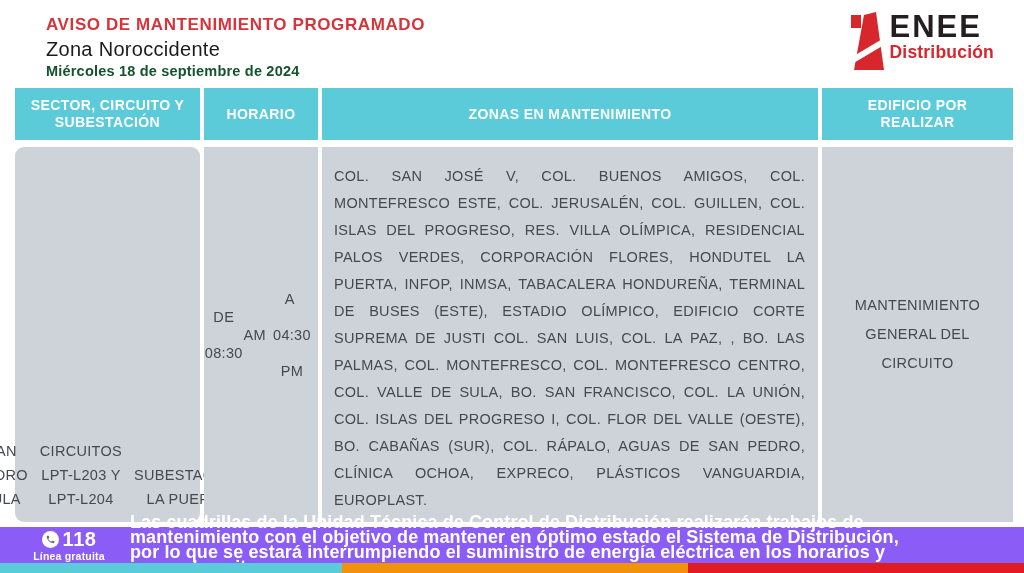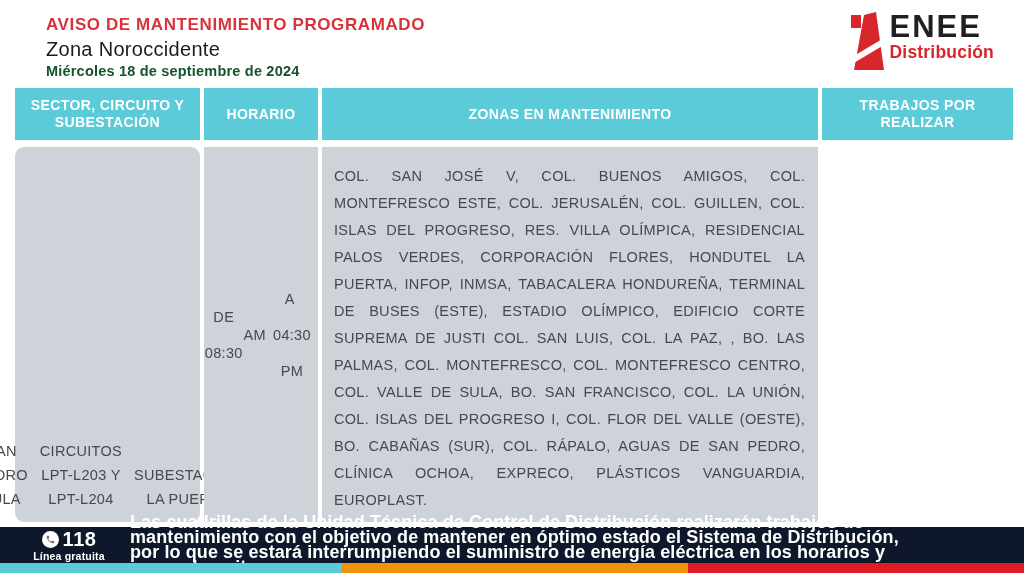--- a/index.html
+++ b/index.html
@@ -72,21 +72,21 @@
   }
   .td.work {
     display: flex; flex-direction: column;
     align-items: center; justify-content: center; text-align: center;
   }
   .td.work > div { line-height: 29px; }
 
   
   .footer {
     position: absolute; left: 0; top: 527px; width: 1024px; height: 36px;
-    background: #0f172a; color: #ffffff;
+    background: #8b5cf6; color: #ffffff;
     display: flex; align-items: center;
   }
   .hotline { margin-left: 30px; width: 78px; text-align: center; }
   .hotline .row1 { display: flex; align-items: center; justify-content: center; }
   .hotline .num { font-size: 20px; font-weight: bold; letter-spacing: 0.5px; margin-left: 4px; }
   .hotline .lbl { font-size: 10.5px; font-weight: bold; margin-top: -1px; letter-spacing: 0.2px; }
   .footer .msg {
     margin-left: 22px; width: 770px;
     font-size: 18px; font-weight: bold; line-height: 15px; letter-spacing: 0.1px;
   }
@@ -114,33 +114,38 @@
   <div>
     <div class="word">ENEE</div>
     <div class="sub">Distribución</div>
   </div>
 </div>
 
 <div class="table">
   <div class="th">SECTOR, CIRCUITO Y SUBESTACIÓN</div>
   <div class="th">HORARIO</div>
   <div class="th">ZONAS EN MANTENIMIENTO</div>
-  <div class="th">TRABAJOS POR REALIZAR</div>
+  <div class="th">EDIFICIO POR REALIZAR</div>
 
   <div class="td sector">
       <div>SAN PEDRO SULA</div>
       <div>CIRCUITOS LPT-L203 Y LPT-L204</div>
       <div>SUBESTACIÓN LA PUERTA</div>
     </div>
   <div class="td schedule">
       <div>DE 08:30</div>
       <div>AM</div>
       <div>A&nbsp; 04:30 PM</div>
     </div>
   <div class="td zones">COL. SAN JOSÉ V, COL. BUENOS AMIGOS, COL. MONTEFRESCO ESTE, COL. JERUSALÉN, COL. GUILLEN, COL. ISLAS DEL PROGRESO, RES. VILLA OLÍMPICA, RESIDENCIAL PALOS VERDES, CORPORACIÓN FLORES, HONDUTEL LA PUERTA, INFOP, INMSA, TABACALERA HONDUREÑA, TERMINAL DE BUSES (ESTE), ESTADIO OLÍMPICO, EDIFICIO CORTE SUPREMA DE JUSTI COL. SAN LUIS, COL. LA PAZ, , BO. LAS PALMAS, COL. MONTEFRESCO, COL. MONTEFRESCO CENTRO, COL. VALLE DE SULA, BO. SAN FRANCISCO, COL. LA UNIÓN, COL. ISLAS DEL PROGRESO I, COL. FLOR DEL VALLE (OESTE), BO. CABAÑAS (SUR), COL. RÁPALO, AGUAS DE SAN PEDRO, CLÍNICA OCHOA, EXPRECO, PLÁSTICOS VANGUARDIA, EUROPLAST.</div>
+  <div class="td work">
+      <div>MANTENIMIENTO</div>
+      <div>GENERAL DEL</div>
+      <div>CIRCUITO</div>
+    </div>
 </div>
 
 <div class="footer">
   <div class="hotline">
     <div class="row1">
       <svg width="17" height="17" viewBox="0 0 24 24">
         <circle cx="12" cy="12" r="12" fill="#ffffff"></circle>
         <path fill="#717171" transform="translate(4.8,4.8) scale(0.6)" d="M6.62 10.79c1.44 2.83 3.76 5.14 6.59 6.59l2.2-2.2c.27-.27.67-.36 1.02-.24 1.12.37 2.33.57 3.57.57.55 0 1 .45 1 1V20c0 .55-.45 1-1 1-9.39 0-17-7.61-17-17 0-.55.45-1 1-1h3.5c.55 0 1 .45 1 1 0 1.25.2 2.45.57 3.57.11.35.03.74-.25 1.02l-2.2 2.2z"></path>
       </svg>
       <span class="num">118</span>

